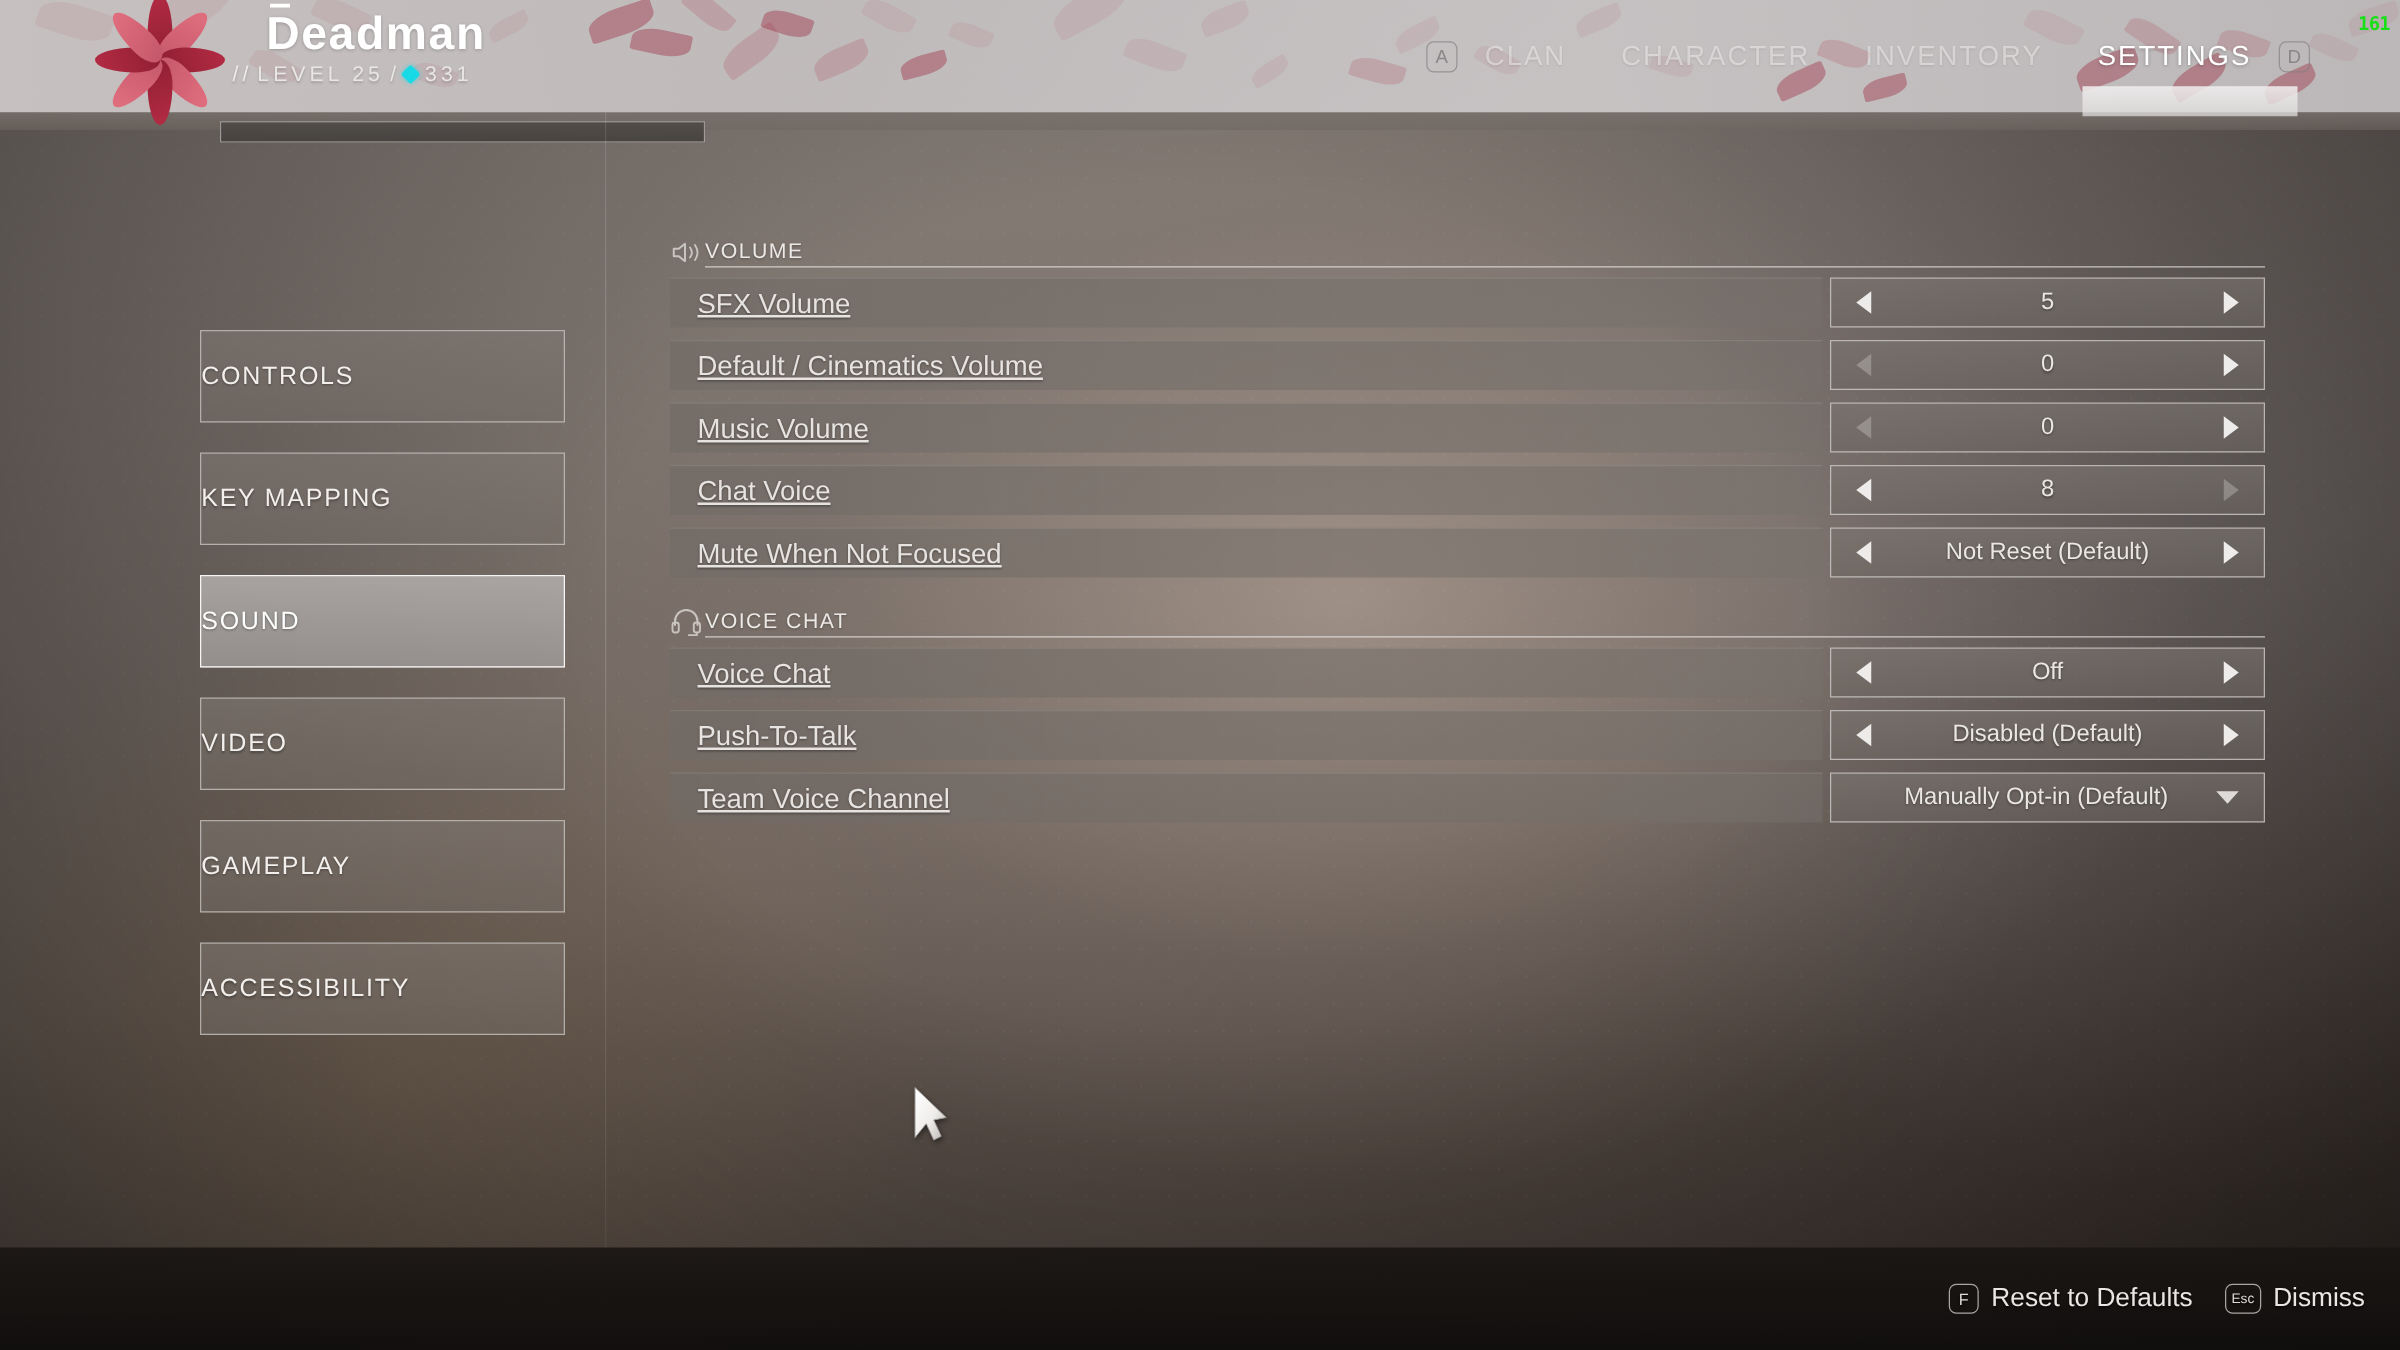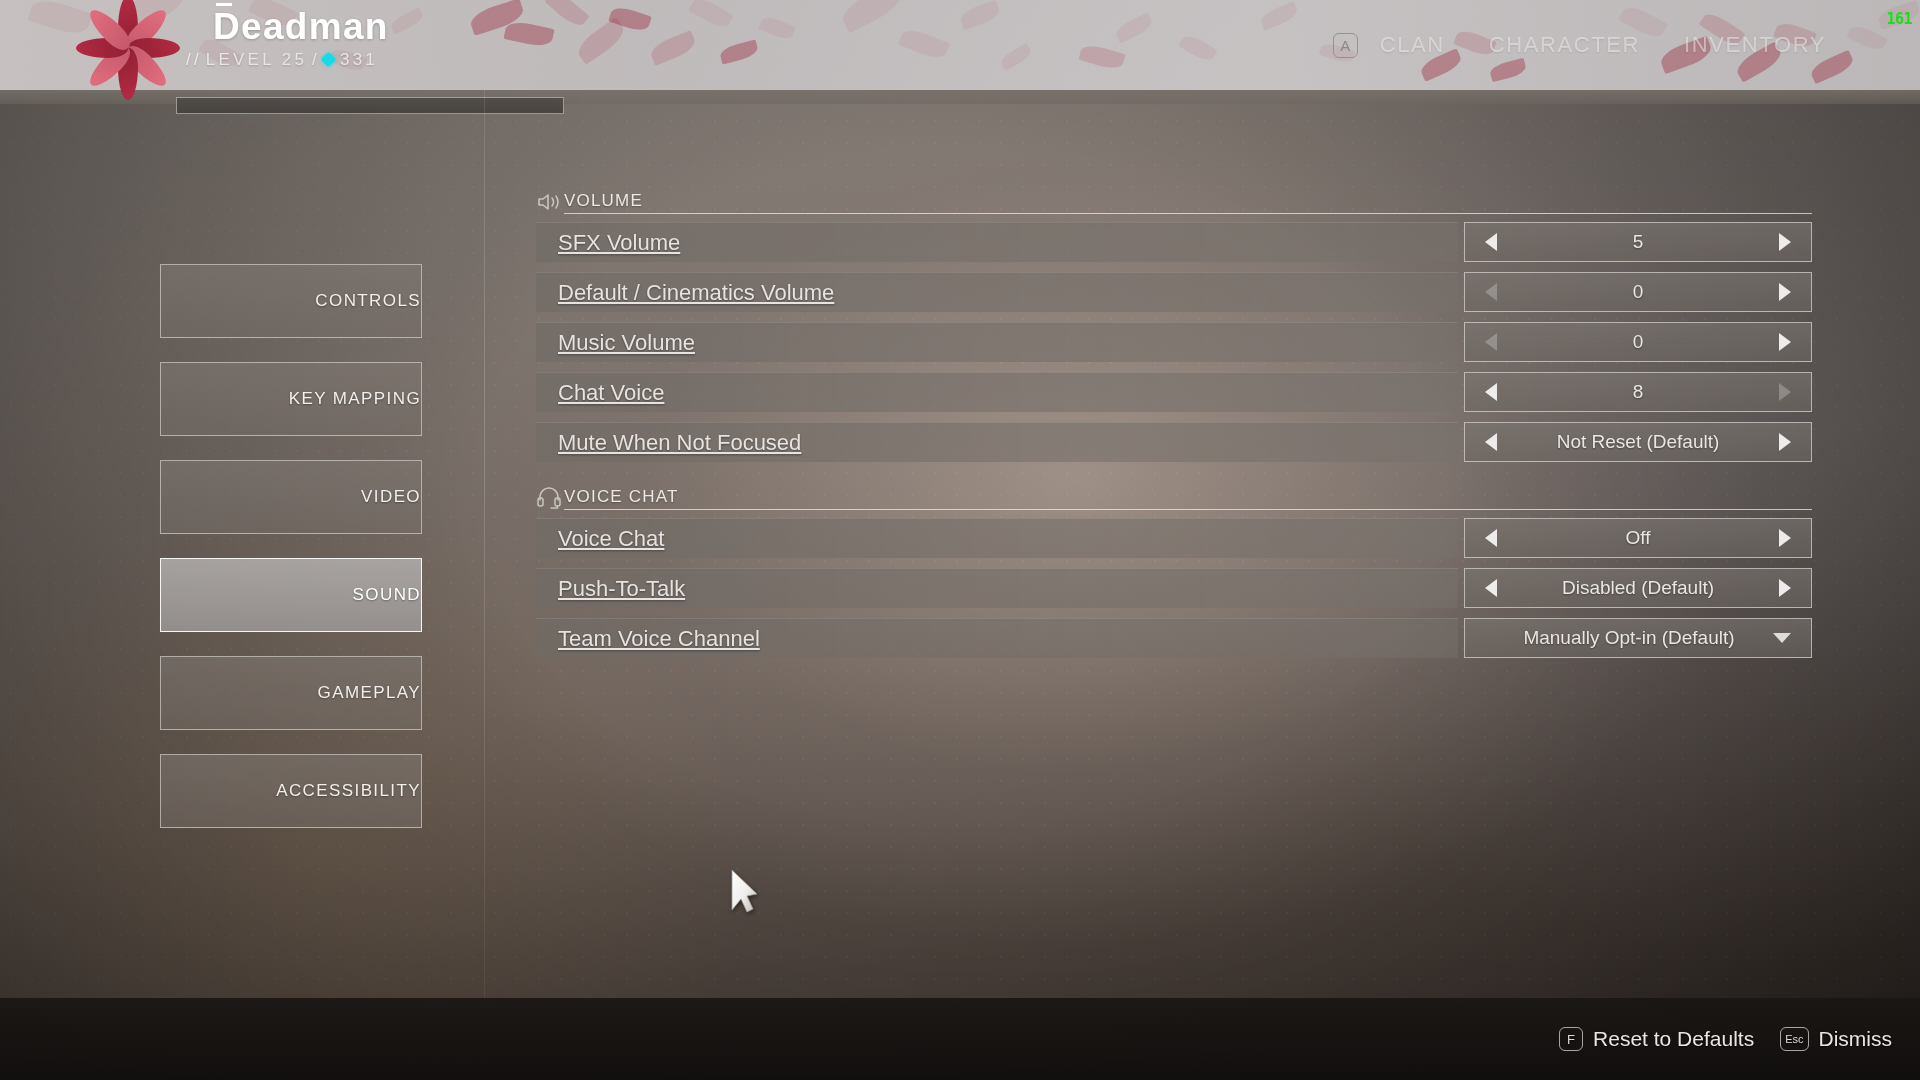--- a/index.html
+++ b/index.html
@@ -194,30 +194,30 @@
     letter-spacing: -0.5px;
   }
 
   
   .sidebar {
     position: absolute;
     left: 160px; top: 264px;
     width: 262px;
   }
   .side-btn {
-    width: 262px;
+    width: 292px;
     height: 74px;
     margin-bottom: 24px;
     border: 1px solid rgba(222,219,216,0.62);
     background: linear-gradient(180deg, rgba(128,120,114,0.56), rgba(116,108,102,0.52));
     display: flex;
     align-items: center;
-    justify-content: flex-end;
+    justify-content: flex-start;
     color: #f2efec;
-    font-size: 17px;
+    font-size: 20px;
     letter-spacing: 1.4px;
     text-shadow: 0 1px 2px rgba(0,0,0,0.35);
   }
   .side-btn.active {
     background: linear-gradient(180deg, rgba(176,172,170,0.88), rgba(156,152,150,0.84));
     border-color: rgba(252,251,250,0.95);
     color: #ffffff;
   }
 
   
@@ -453,36 +453,41 @@
       <div class="nav-item-wrap">
         <span class="keycap">A</span>
         <span class="nav-item">CLAN</span>
       </div>
       <div class="nav-item-wrap">
         <span class="nav-item">CHARACTER</span>
       </div>
       <div class="nav-item-wrap">
         <span class="nav-item">INVENTORY</span>
       </div>
+      <div class="nav-item-wrap">
+        <div class="nav-underline" style="left: 10px; right: 10px; width: auto;"></div>
+        <span class="nav-item active">SETTINGS</span>
+        <span class="keycap">D</span>
+      </div>
     </div>
   <div class="fps">161</div>
 
   <div class="panel-divider"></div>
   <div class="sidebar" id="sidebar">
       <div class="side-btn">
         <span>CONTROLS</span>
       </div>
       <div class="side-btn">
         <span>KEY MAPPING</span>
       </div>
+      <div class="side-btn active">
+        <span>SOUND</span>
+      </div>
       <div class="side-btn">
         <span>VIDEO</span>
-      </div>
-      <div class="side-btn active">
-        <span>SOUND</span>
       </div>
       <div class="side-btn">
         <span>GAMEPLAY</span>
       </div>
       <div class="side-btn">
         <span>ACCESSIBILITY</span>
       </div>
     </div>
 
   <div class="content" id="content">

